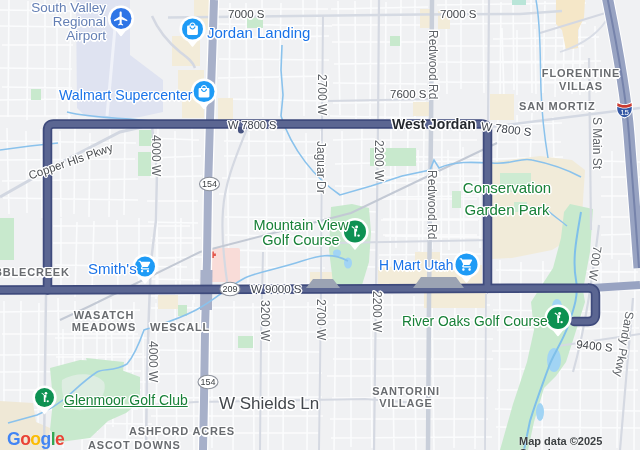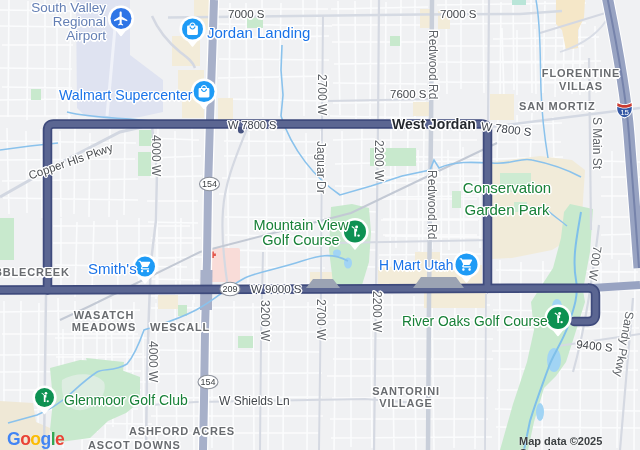--- a/index.html
+++ b/index.html
@@ -281,21 +281,21 @@
 <div class="lbl" style="color:#1a73e8;font-size:14.2px;left:59px;top:86.5px;">Walmart Supercenter</div>
 
 <div class="lbl" style="color:#1a73e8;font-size:15px;left:88px;top:259.5px;">Smith's</div>
 
 <div class="lbl" style="color:#1a73e8;font-size:13.8px;left:379px;top:258px;">H Mart Utah</div>
 
 <div class="lbl" style="color:#188038;font-size:14.5px;left:250px;top:218px;width:102px;text-align:center;line-height:15px;white-space:normal;">Mountain View Golf Course</div>
 
 <div class="lbl" style="color:#188038;font-size:14.5px;left:448px;top:177px;width:102px;text-align:center;line-height:22px;white-space:normal;font-size:15px;margin-left:8px;">Conservation Garden Park</div>
 
-<div class="lbl" style="color:#188038;font-size:14.5px;left:64px;top:392px;font-size:14px;">Glenmoor Golf Club</div>
+<div class="lbl" style="color:#188038;font-size:14.5px;left:64px;top:392px;font-size:14px;text-decoration:underline;">Glenmoor Golf Club</div>
 
 <div class="lbl" style="color:#188038;font-size:14.5px;left:402px;top:313.5px;font-size:13.8px;">River Oaks Golf Course</div>
 
 <div class="lbl" style="left:392px;top:115.5px;color:#24282e;font-size:14px;font-weight:bold;">West Jordan</div>
 
 <div class="lbl" style="color:#696c70;font-size:11px;font-weight:bold;letter-spacing:0.8px;left:536px;top:67px;width:90px;text-align:center;line-height:13px;white-space:normal;">FLORENTINE VILLAS</div>
 
 <div class="lbl" style="color:#696c70;font-size:11px;font-weight:bold;letter-spacing:0.8px;left:519px;top:100px;">SAN MORTIZ</div>
 
 <div class="lbl" style="color:#696c70;font-size:11px;font-weight:bold;letter-spacing:0.8px;left:-6px;top:266px;">BBLECREEK</div>
@@ -315,21 +315,21 @@
 <div class="lbl" style="color:#43474c;font-size:11.5px;left:440px;top:8px;">7000 S</div>
 
 <div class="lbl" style="color:#43474c;font-size:11.5px;left:390px;top:88px;">7600 S</div>
 
 <div class="lbl" style="color:#3e434c;font-size:11px;left:228px;top:118.5px;">W 7800 S</div>
 
 <div class="lbl" style="color:#3e434c;font-size:11.5px;left:482px;top:120px;transform:rotate(7deg);transform-origin:0 0;">W 7800 S</div>
 
 <div class="lbl" style="color:#3e434c;font-size:11.5px;left:251px;top:283px;">W 9000 S</div>
 
-<div class="lbl" style="color:#43474c;font-size:12px;left:219px;top:394px;">W Shields Ln</div>
+<div class="lbl" style="color:#43474c;font-size:17px;left:219px;top:394px;">W Shields Ln</div>
 
 <div class="lbl" style="color:#43474c;font-size:11.5px;left:577px;top:338px;transform:rotate(6deg);transform-origin:0 0;">9400 S</div>
 
 <div class="lbl" style="color:#43474c;font-size:11.5px;left:27px;top:170px;transform:rotate(-19deg);transform-origin:0 0;color:#4a4d51;">Copper Hls Pkwy</div>
 
 <div class="lbl" style="color:#5f6368;font-size:12px;writing-mode:vertical-rl;left:149px;top:135px;">4000 W</div>
 
 <div class="lbl" style="color:#5f6368;font-size:12px;writing-mode:vertical-rl;left:146px;top:341px;">4000 W</div>
 
 <div class="lbl" style="color:#5f6368;font-size:12px;writing-mode:vertical-rl;left:258px;top:300px;">3200 W</div>

